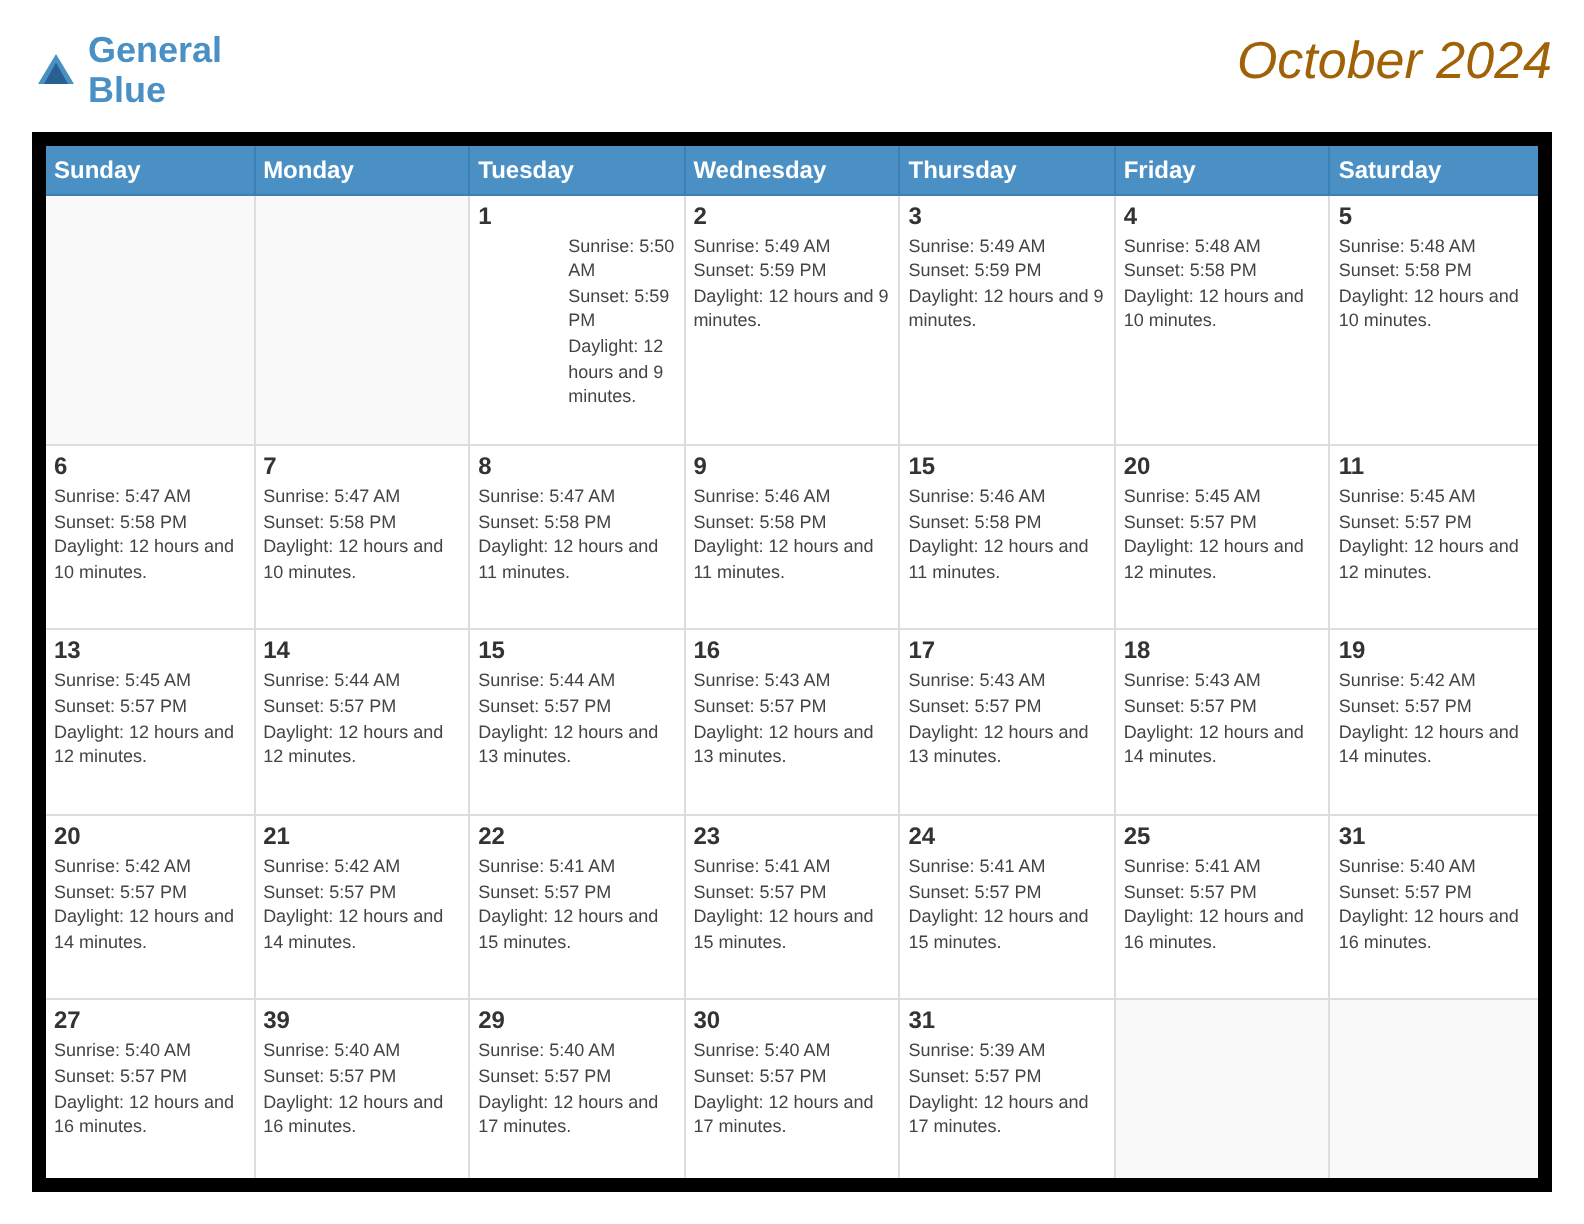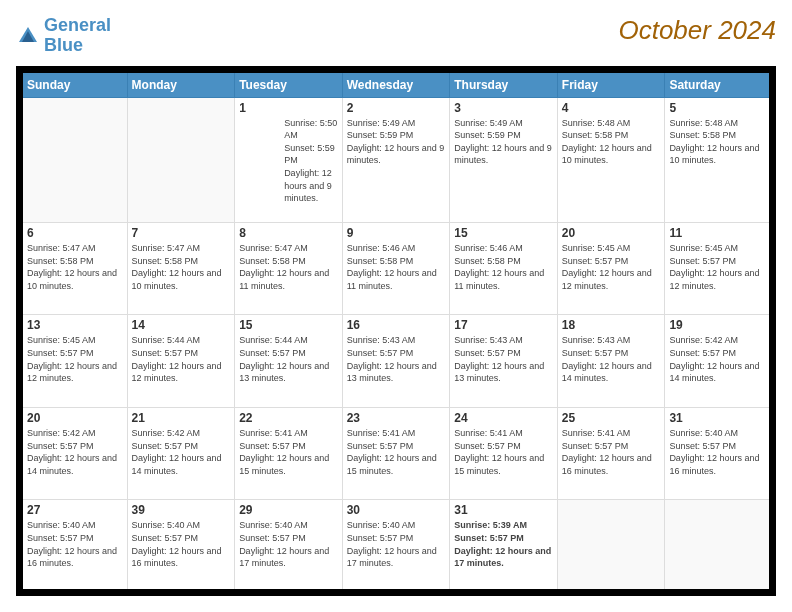--- a/index.html
+++ b/index.html
@@ -315,21 +315,21 @@
 Daylight: 12 hours and 17 minutes.</div>
           </td>
           <td>
             <span class="day-number">30</span>
             <div class="day-info" style="white-space: pre-line;">Sunrise: 5:40 AM
 Sunset: 5:57 PM
 Daylight: 12 hours and 17 minutes.</div>
           </td>
           <td>
             <span class="day-number">31</span>
-            <div class="day-info" style="white-space: pre-line; font-weight: bold;">Sunrise: 5:39 AM
+            <div class="day-info" style="white-space: pre-line;">Sunrise: 5:39 AM
 Sunset: 5:57 PM
 Daylight: 12 hours and 17 minutes.</div>
           </td>
           <td class="empty"></td>
           <td class="empty"></td>
         </tr>
       </tbody>
   </table>
 </div>
 

